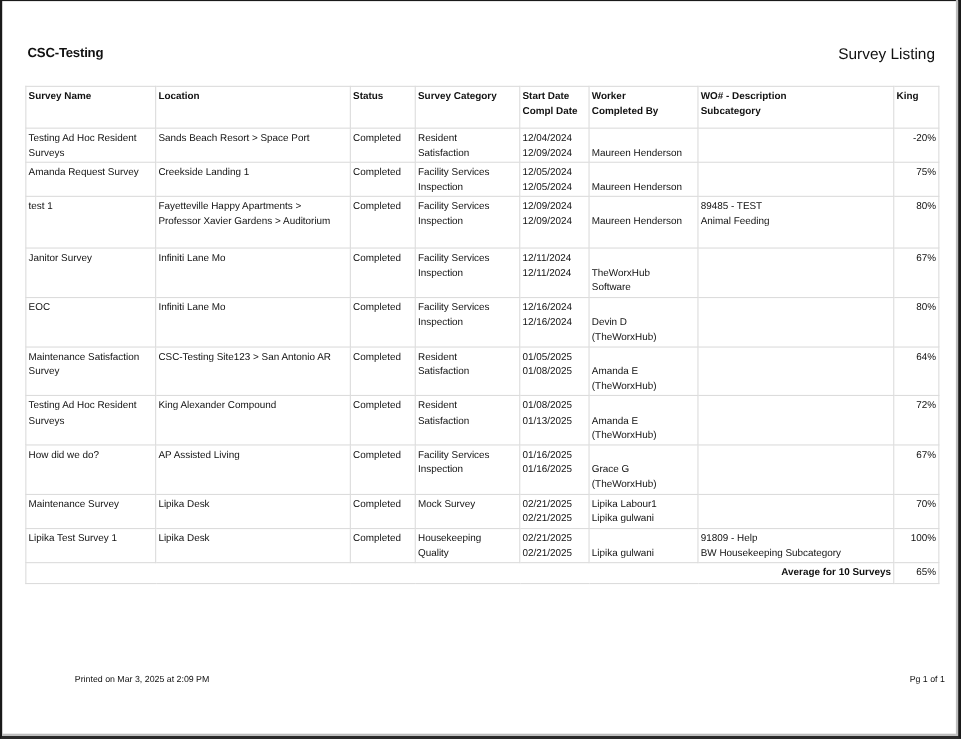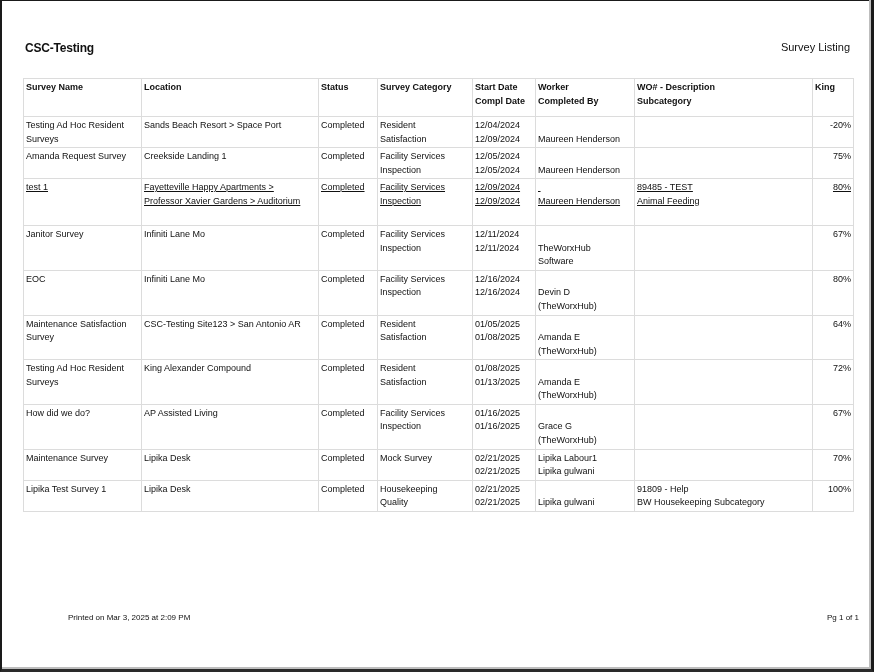--- a/index.html
+++ b/index.html
@@ -41,21 +41,21 @@
     .org-title {
       position: absolute;
       left: 25px; top: 41px;
       font-size: 12px;
       font-weight: bold;
       letter-spacing: -0.2px;
     }
     .report-title {
       position: absolute;
       right: 24px; top: 41px;
-      font-size: 11px;
+      font-size: 14px;
     }
     table.survey-table {
       position: absolute;
       left: 23px; top: 78px;
       width: 830px;
       border-collapse: collapse;
       table-layout: fixed;
       font-size: 9px;
       line-height: 13.5px;
     }
@@ -207,21 +207,21 @@
     </td>
     <td>
       <span class="cell-line"></span>
       <span class="cell-line"></span>
     </td>
     <td class="score">
       <span class="cell-line">75%</span>
     </td>
   </tr>
 
-  <tr style="height: 47px; text-decoration: underline;">
+  <tr style="height: 47px;">
     <td>
       <span class="cell-line">test 1</span>
       <span class="cell-line"></span>
     </td>
     <td>
       <span class="cell-line">Fayetteville Happy Apartments &gt;</span>
       <span class="cell-line">Professor Xavier Gardens &gt; Auditorium</span>
     </td>
     <td>
       <span class="cell-line">Completed</span>
@@ -478,17 +478,21 @@
       <span class="cell-line"></span>
     </td>
     <td>
       <span class="cell-line">91809 - Help</span>
       <span class="cell-line">BW Housekeeping Subcategory</span>
     </td>
     <td class="score">
       <span class="cell-line">100%</span>
     </td>
   </tr>
+<tr class="avg-row">
+        <td colspan="7" class="avg-label">Average for 10 Surveys</td>
+        <td class="score">65%</td>
+      </tr>
     </tbody>
 </table>
 
 <div class="footer-left">Printed on Mar 3, 2025 at 2:09 PM</div>
 <div class="footer-right">Pg 1 of 1</div>
 
 </body></html>

